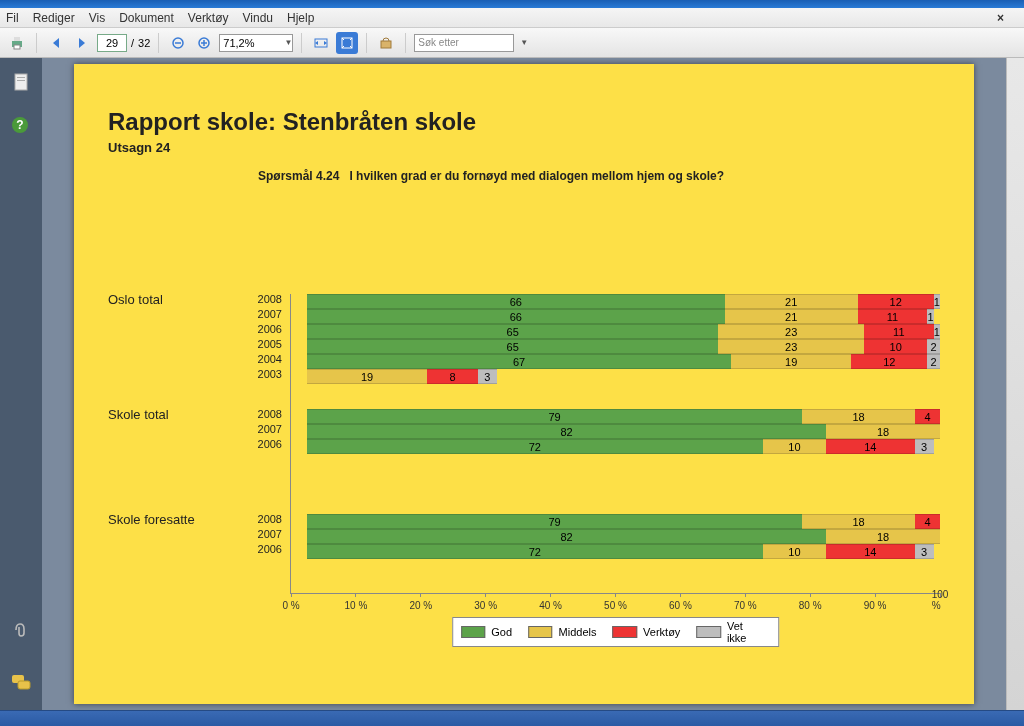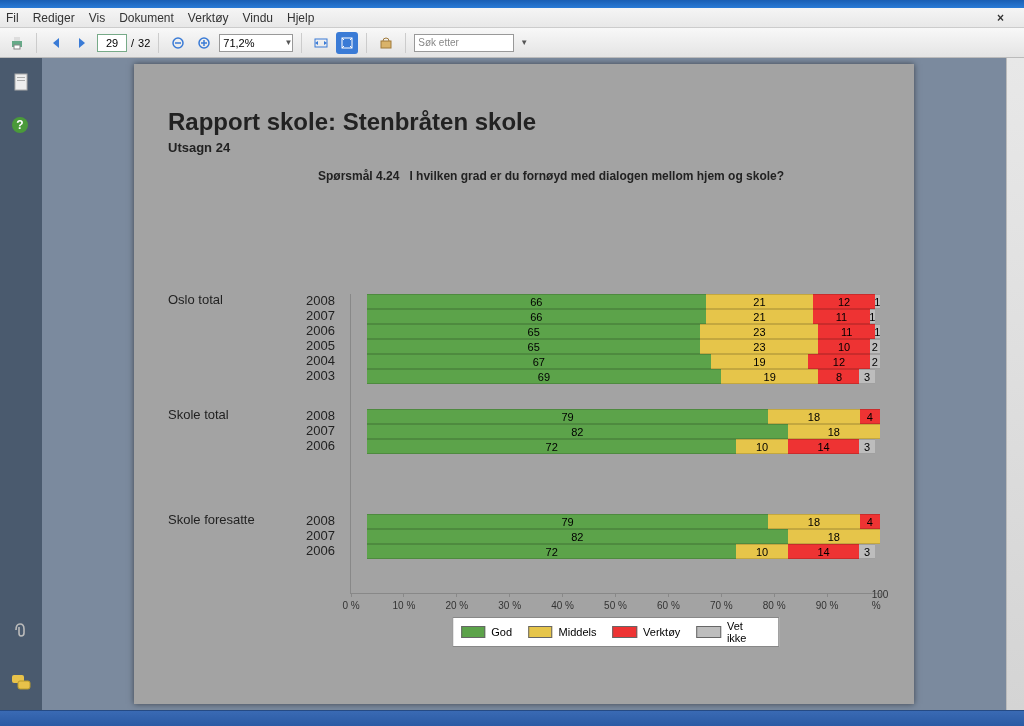--- a/index.html
+++ b/index.html
@@ -75,45 +75,46 @@
   .scroll-gutter { width: 18px; background: linear-gradient(#e8e8e8,#d4d4d4); border-left:1px solid #bbb; }
   .doc-viewport {
     flex: 1;
     background: #7b8a9e;
     display: flex;
     justify-content: center;
     padding: 6px 0 0 0;
     overflow: hidden;
   }
   .page {
-    width: 780px;
+    width: 900px;
     height: 640px;
-    background: #a3a3a3;
+    background: #fde047;
     box-shadow: 0 0 6px rgba(0,0,0,.5);
     padding: 44px 34px 20px 34px;
     position: relative;
   }
   .report-title { font-size: 24px; font-weight: bold; color: #222; }
   .subtitle { font-size: 13px; font-weight: bold; color: #222; margin-top: 4px; }
   .question { font-size: 12px; font-weight: bold; color: #222; margin: 14px 0 0 150px; }
   .chart-zone {
     position: absolute;
     left: 34px; right: 34px;
     top: 230px;
     height: 370px;
   }
   .group-label {
     position: absolute;
     font-size: 13px;
     color: #222;
   }
   .year-label {
     position: absolute;
-    font-size: 13px;
+    font-size: 11px;
     color: #222;
+    text-align: right;
     width: 36px;
   }
   .plot {
     position: absolute;
     left: 182px; right: 0; top: 0; height: 320px;
     border-left: 1px solid #888;
     border-bottom: 1px solid #888;
   }
   .grid-tick {
     position: absolute; bottom: -4px; width: 1px; height: 4px; background: #888;
@@ -301,21 +302,20 @@
               <div class="seg darlig" style="width: 10%;">10</div>
               <div class="seg vetikke" style="width: 2%;">2</div>
             </div>
             <div class="bar-row" style="top: 60px;">
               <div class="seg god" style="width: 67%;">67</div>
               <div class="seg middels" style="width: 19%;">19</div>
               <div class="seg darlig" style="width: 12%;">12</div>
               <div class="seg vetikke" style="width: 2%;">2</div>
             </div>
             <div class="bar-row" style="top: 75px;">
-              <div class="seg god" style="width: 69%;">69</div>
               <div class="seg middels" style="width: 19%;">19</div>
               <div class="seg darlig" style="width: 8%;">8</div>
               <div class="seg vetikke" style="width: 3%;">3</div>
             </div>
             <div class="bar-row" style="top: 115px;">
               <div class="seg god" style="width: 79%;">79</div>
               <div class="seg middels" style="width: 18%;">18</div>
               <div class="seg darlig" style="width: 4%;">4</div>
             </div>
             <div class="bar-row" style="top: 130px;">

